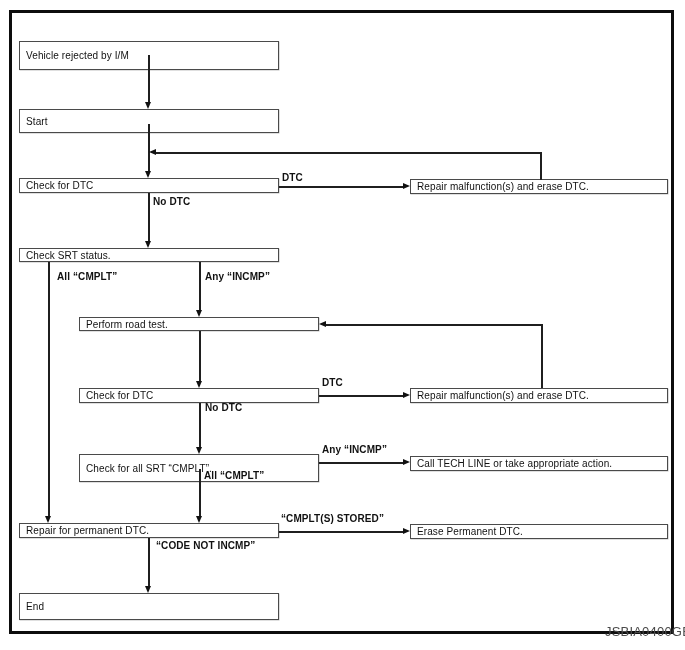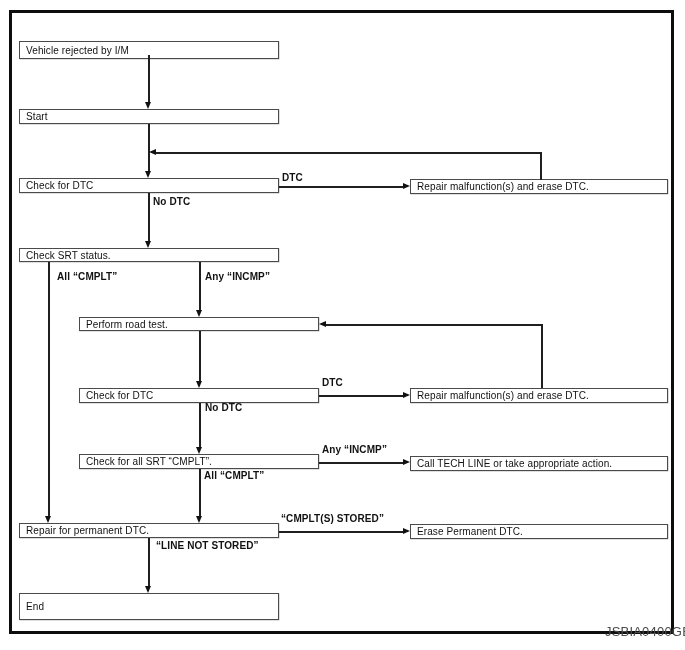--- a/index.html
+++ b/index.html
@@ -85,33 +85,33 @@
     letter-spacing: 0.2px;
   }
 </style>
 </head>
 <body>
 
 <div class="canvas">
 
   <div class="frame"></div>
 
-  <div class="node" style="left:19px;top:41px;width:260px;height:18px">Vehicle rejected by I/M</div>
+  <div class="node" style="left:19px;top:41px;width:260px;height:29px">Vehicle rejected by I/M</div>
 
-  <div class="node" style="left:19px;top:109px;width:260px;height:15px">Start</div>
+  <div class="node" style="left:19px;top:109px;width:260px;height:24px">Start</div>
 
   <div class="node" style="left:19px;top:178px;width:260px;height:15px">Check for DTC</div>
 
   <div class="node" style="left:19px;top:248px;width:260px;height:14px">Check SRT status.</div>
 
   <div class="node" style="left:79px;top:317px;width:240px;height:14px">Perform road test.</div>
 
   <div class="node" style="left:79px;top:388px;width:240px;height:15px">Check for DTC</div>
 
-  <div class="node" style="left:79px;top:454px;width:240px;height:15px">Check for all SRT “CMPLT”.</div>
+  <div class="node" style="left:79px;top:454px;width:240px;height:28px">Check for all SRT “CMPLT”.</div>
 
   <div class="node" style="left:19px;top:523px;width:260px;height:15px">Repair for permanent DTC.</div>
 
   <div class="node" style="left:19px;top:593px;width:260px;height:27px">End</div>
 
   <div class="node" style="left:410px;top:179px;width:258px;height:15px">Repair malfunction(s) and erase DTC.</div>
 
   <div class="node" style="left:410px;top:388px;width:258px;height:15px">Repair malfunction(s) and erase DTC.</div>
 
   <div class="node" style="left:410px;top:456px;width:258px;height:15px">Call TECH LINE or take appropriate action.</div>
@@ -176,17 +176,17 @@
   <div class="elabel" style="left:322px;top:377px">DTC</div>
 
   <div class="elabel" style="left:205px;top:402px">No DTC</div>
 
   <div class="elabel" style="left:322px;top:444px">Any “INCMP”</div>
 
   <div class="elabel" style="left:204px;top:470px">All “CMPLT”</div>
 
   <div class="elabel" style="left:281px;top:513px">“CMPLT(S) STORED”</div>
 
-  <div class="elabel" style="left:156px;top:540px">“LINE NOT STORED”</div>
+  <div class="elabel" style="left:156px;top:540px">“CODE NOT INCMP”</div>
 
   <div class="watermark">JSBIA0400GB</div>
 
 </div>
 
 </body></html>

